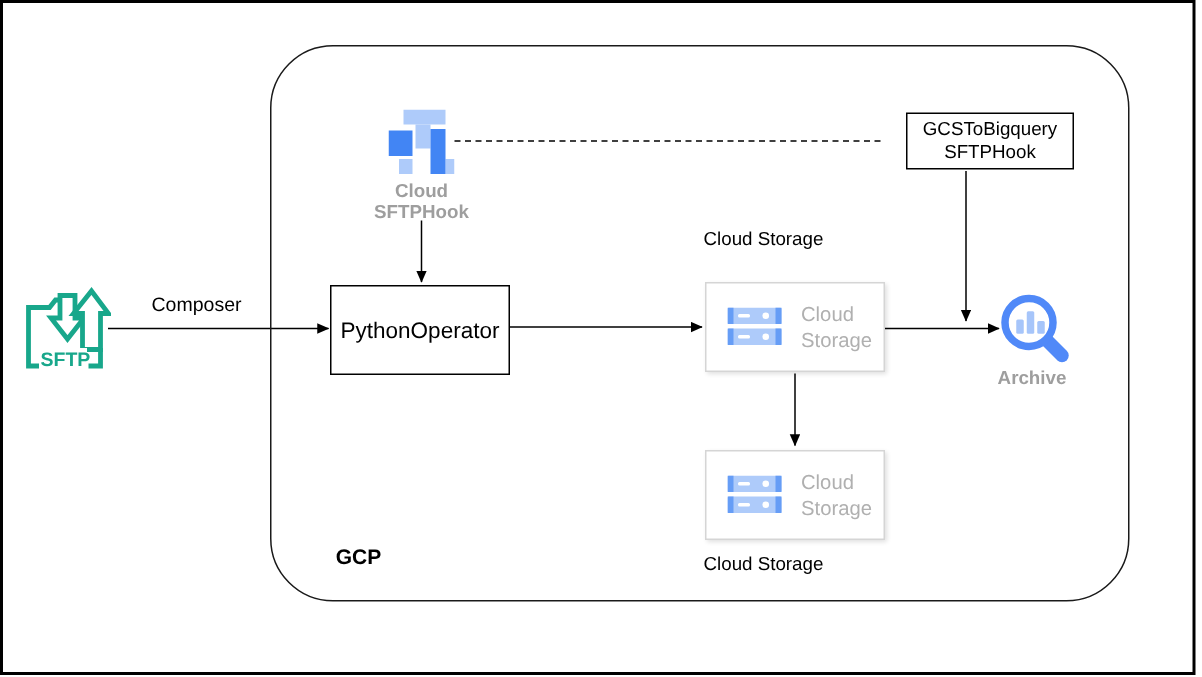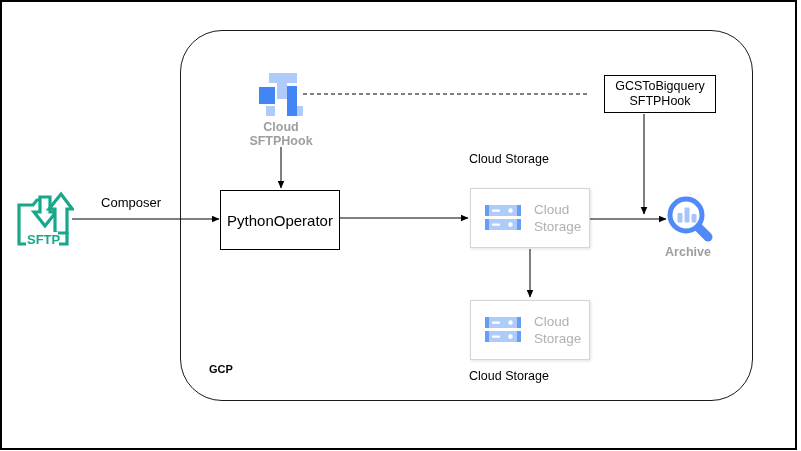--- a/index.html
+++ b/index.html
@@ -2,22 +2,22 @@
 <html><head>
 <meta charset="utf-8">
 <style>
   * { box-sizing: border-box; }
   html,body { margin:0; padding:0; background:#fff; }
   body { font-family:"Liberation Sans", sans-serif; }
   .canvas { position:relative; width:801px; height:451px; background:#fff; overflow:hidden; }
   .frame { position:absolute; left:0; top:0; width:797px; height:450px; border:2px solid #000; }
   .gcp-box { position:absolute; left:180px; top:30px; width:573px; height:371px;
              border:1px solid #1a1a1a; border-radius:42px; background:transparent; }
-  .gcp-label { position:absolute; left:209px; top:363px; width:60px; 
-               font-size:11px; font-weight:bold; color:#000; }
+  .gcp-label { position:absolute; left:209px; top:363px; width:60px; text-align:center;
+               font-size:14px; font-weight:bold; color:#000; }
   .connectors { position:absolute; left:0; top:0; width:801px; height:451px; pointer-events:none; }
   .op-box { position:absolute; background:#fff; border:1px solid #000; display:flex;
             align-items:center; justify-content:center; text-align:center; color:#000; }
   .python-box { left:220px; top:190px; width:120px; height:60px; font-size:15px; }
   .gcs2bq-box { left:588px; top:75px; width:112px; height:38px; font-size:12.5px; line-height:15px; flex-direction:column;margin-left:16px; }
   .edge-label { position:absolute; left:86px; top:195px; width:90px; text-align:center;
                 font-size:13px; color:#000; }
   .caption { position:absolute; text-align:center; font-weight:bold; color:#9e9e9e; font-size:12.5px; }
   .composer-caption { left:231px; top:121px; width:100px; line-height:13.5px; }
   .bq-caption { left:653px; top:245px; width:70px; }

